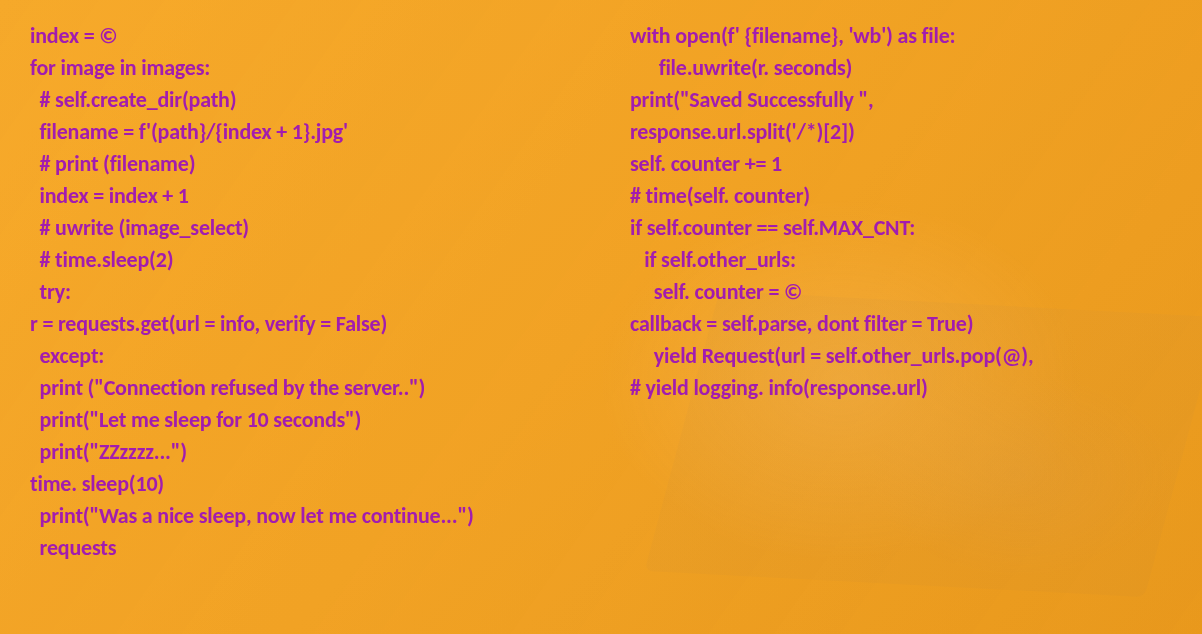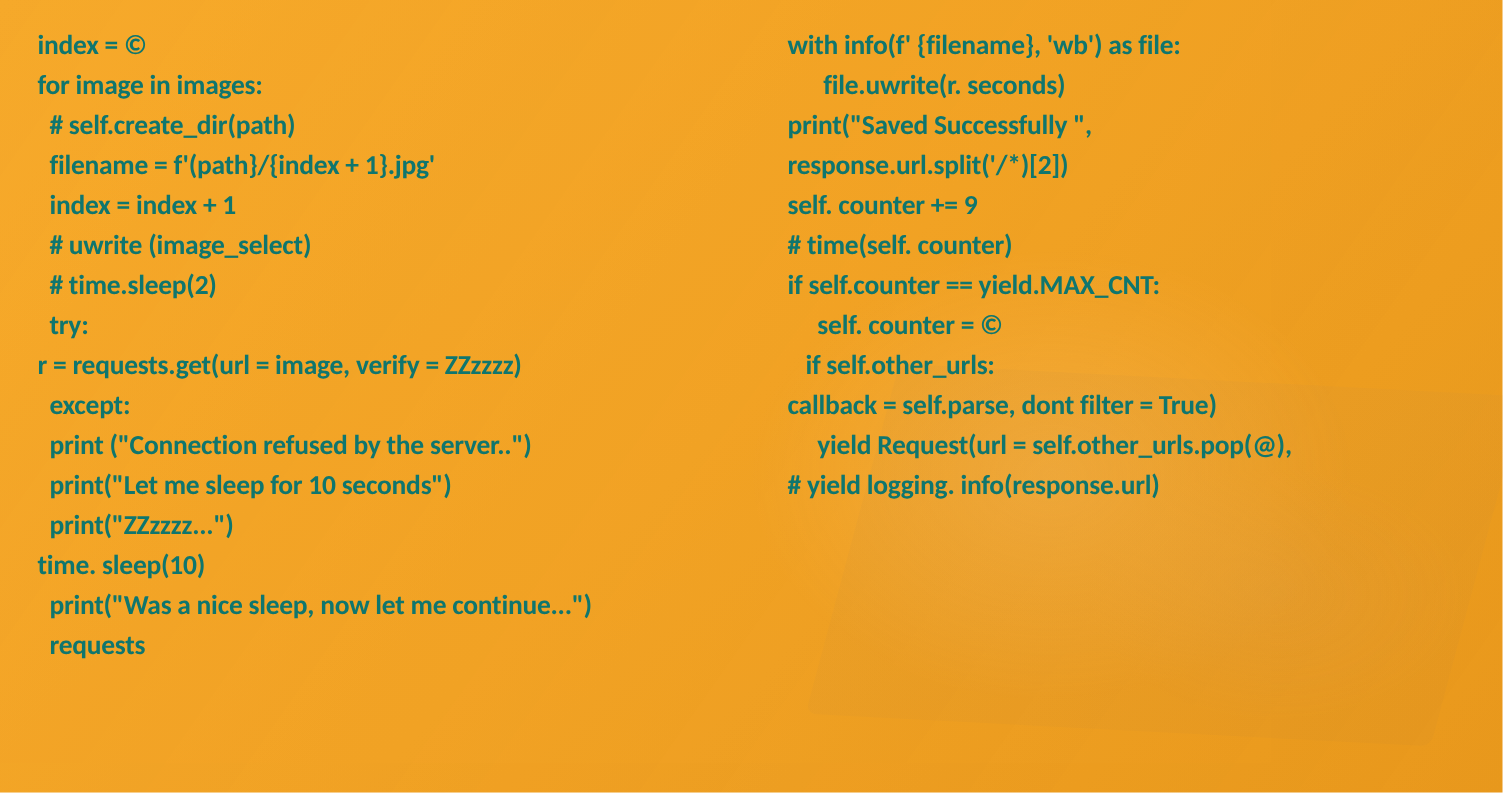--- a/index.html
+++ b/index.html
@@ -45,61 +45,62 @@
     .column {
       flex: 0 0 auto;
     }
     .left-column {
       width: 520px;
     }
     .right-column {
       width: 540px;
     }
     .code-line {
-      color: #0f766e;
+      color: #a21caf;
       font-size: 22px;
       line-height: 32px;
       font-weight: 600;
       white-space: pre;
       letter-spacing: -0.2px;
     }
   </style>
 </head>
 <body>
 
 <div class="bg-overlay"></div>
 <div class="laptop-hint"></div>
 
 <div class="content">
   <div class="column left-column">
     <div class="code-line">index = ©</div>
     <div class="code-line">for image in images:</div>
     <div class="code-line">  # self.create_dir(path)</div>
     <div class="code-line">  filename = f'(path}/{index + 1}.jpg'</div>
+    <div class="code-line">  # print (filename)</div>
     <div class="code-line">  index = index + 1</div>
     <div class="code-line">  # uwrite (image_select)</div>
     <div class="code-line">  # time.sleep(2)</div>
     <div class="code-line">  try:</div>
-    <div class="code-line">r = requests.get(url = image, verify = ZZzzzz)</div>
+    <div class="code-line">r = requests.get(url = info, verify = False)</div>
     <div class="code-line">  except:</div>
     <div class="code-line">  print ("Connection refused by the server..")</div>
     <div class="code-line">  print("Let me sleep for 10 seconds")</div>
     <div class="code-line">  print("ZZzzzz...")</div>
     <div class="code-line">time. sleep(10)</div>
     <div class="code-line">  print("Was a nice sleep, now let me continue...")</div>
     <div class="code-line">  requests</div>
   </div>
 
   <div class="column right-column">
-    <div class="code-line">with info(f' {filename}, 'wb') as file:</div>
+    <div class="code-line">with open(f' {filename}, 'wb') as file:</div>
     <div class="code-line">      file.uwrite(r. seconds)</div>
     <div class="code-line">print("Saved Successfully ",</div>
     <div class="code-line">response.url.split('/*)[2])</div>
-    <div class="code-line">self. counter += 9</div>
+    <div class="code-line">self. counter += 1</div>
     <div class="code-line"># time(self. counter)</div>
-    <div class="code-line">if self.counter == yield.MAX_CNT:</div>
+    <div class="code-line">if self.counter == self.MAX_CNT:</div>
+    <div class="code-line">   if self.other_urls:</div>
     <div class="code-line">     self. counter = ©</div>
-    <div class="code-line">   if self.other_urls:</div>
     <div class="code-line">callback = self.parse, dont filter = True)</div>
     <div class="code-line">     yield Request(url = self.other_urls.pop(@),</div>
     <div class="code-line"># yield logging. info(response.url)</div>
   </div>
 </div>
 
 </body></html>

